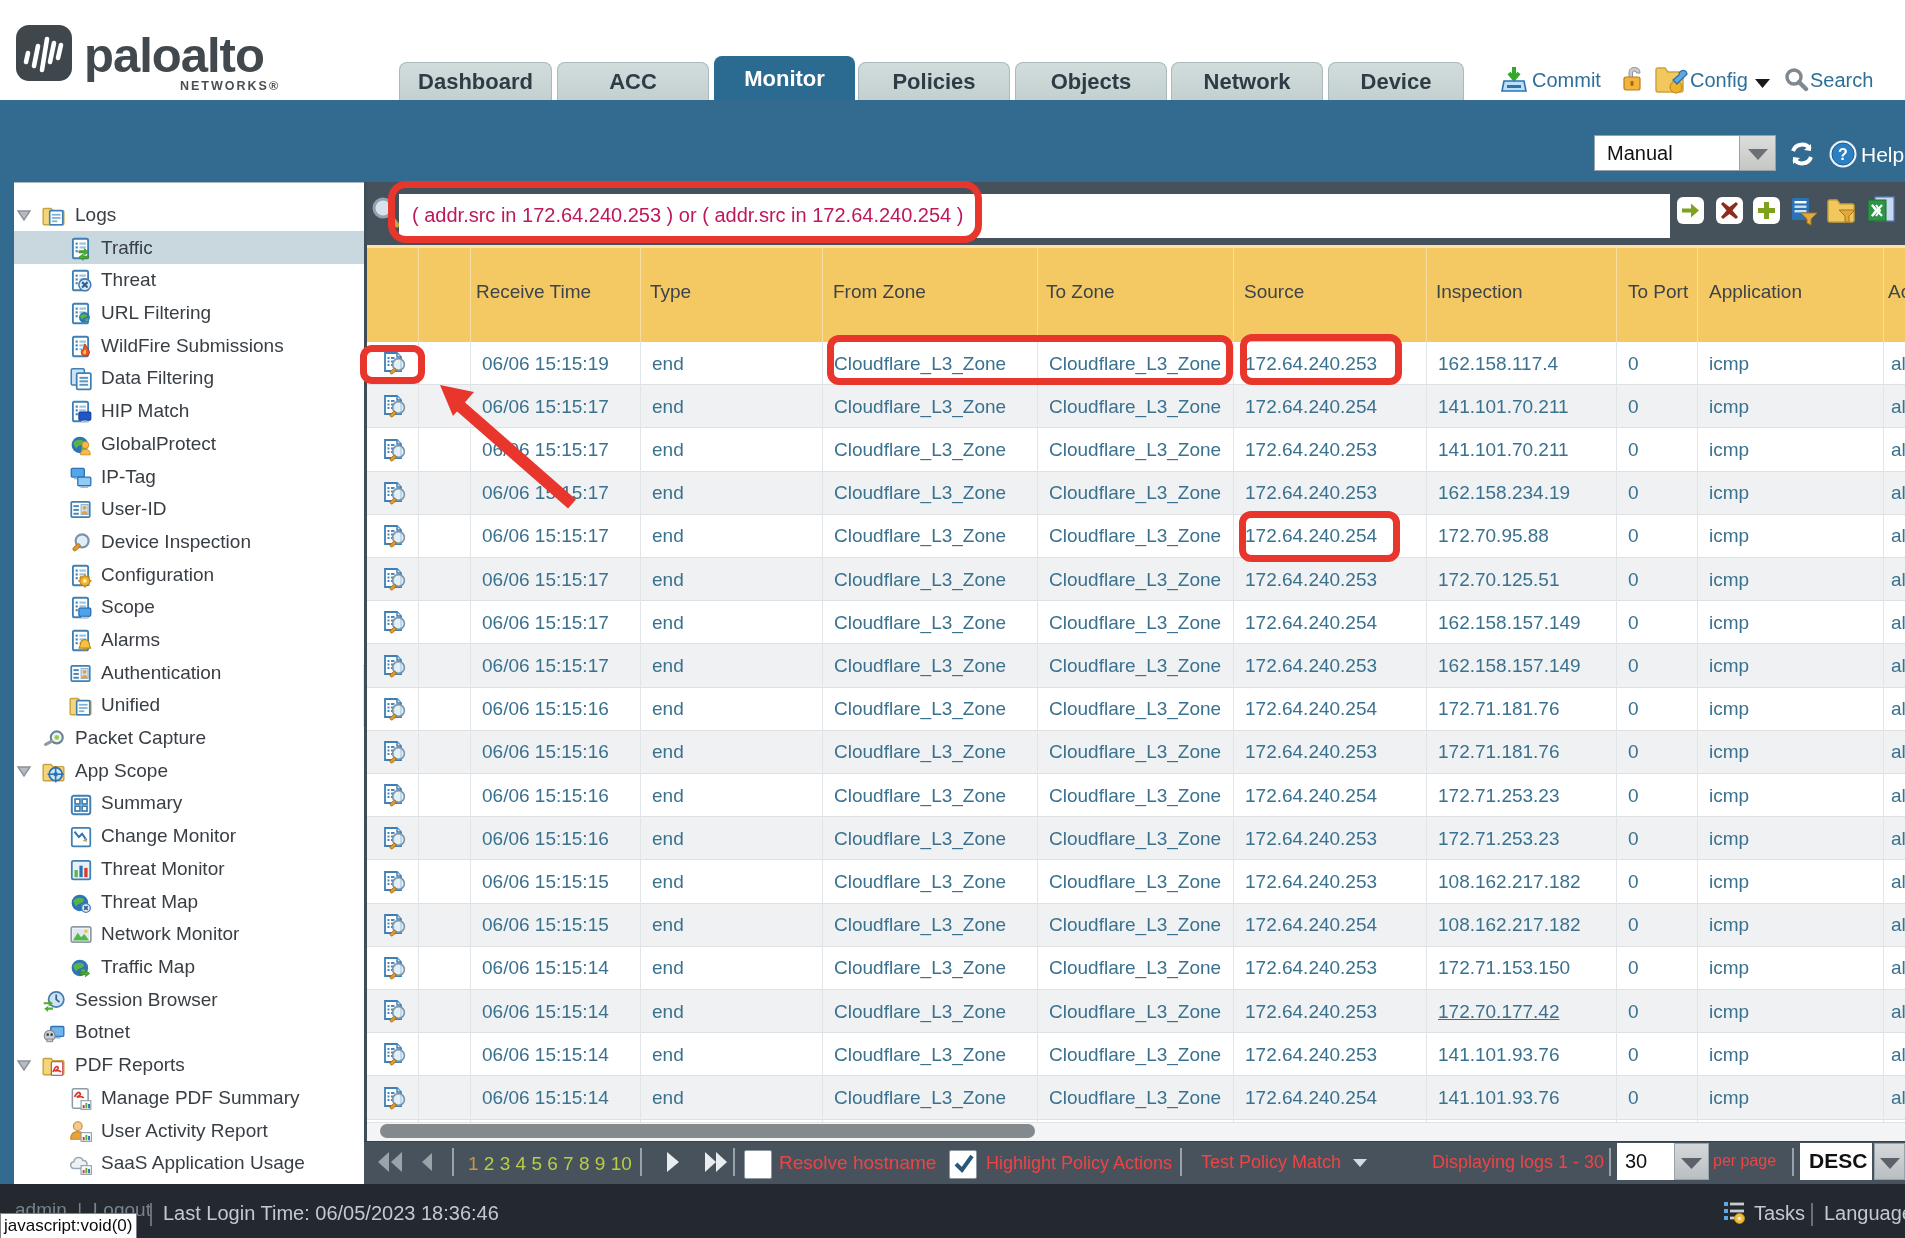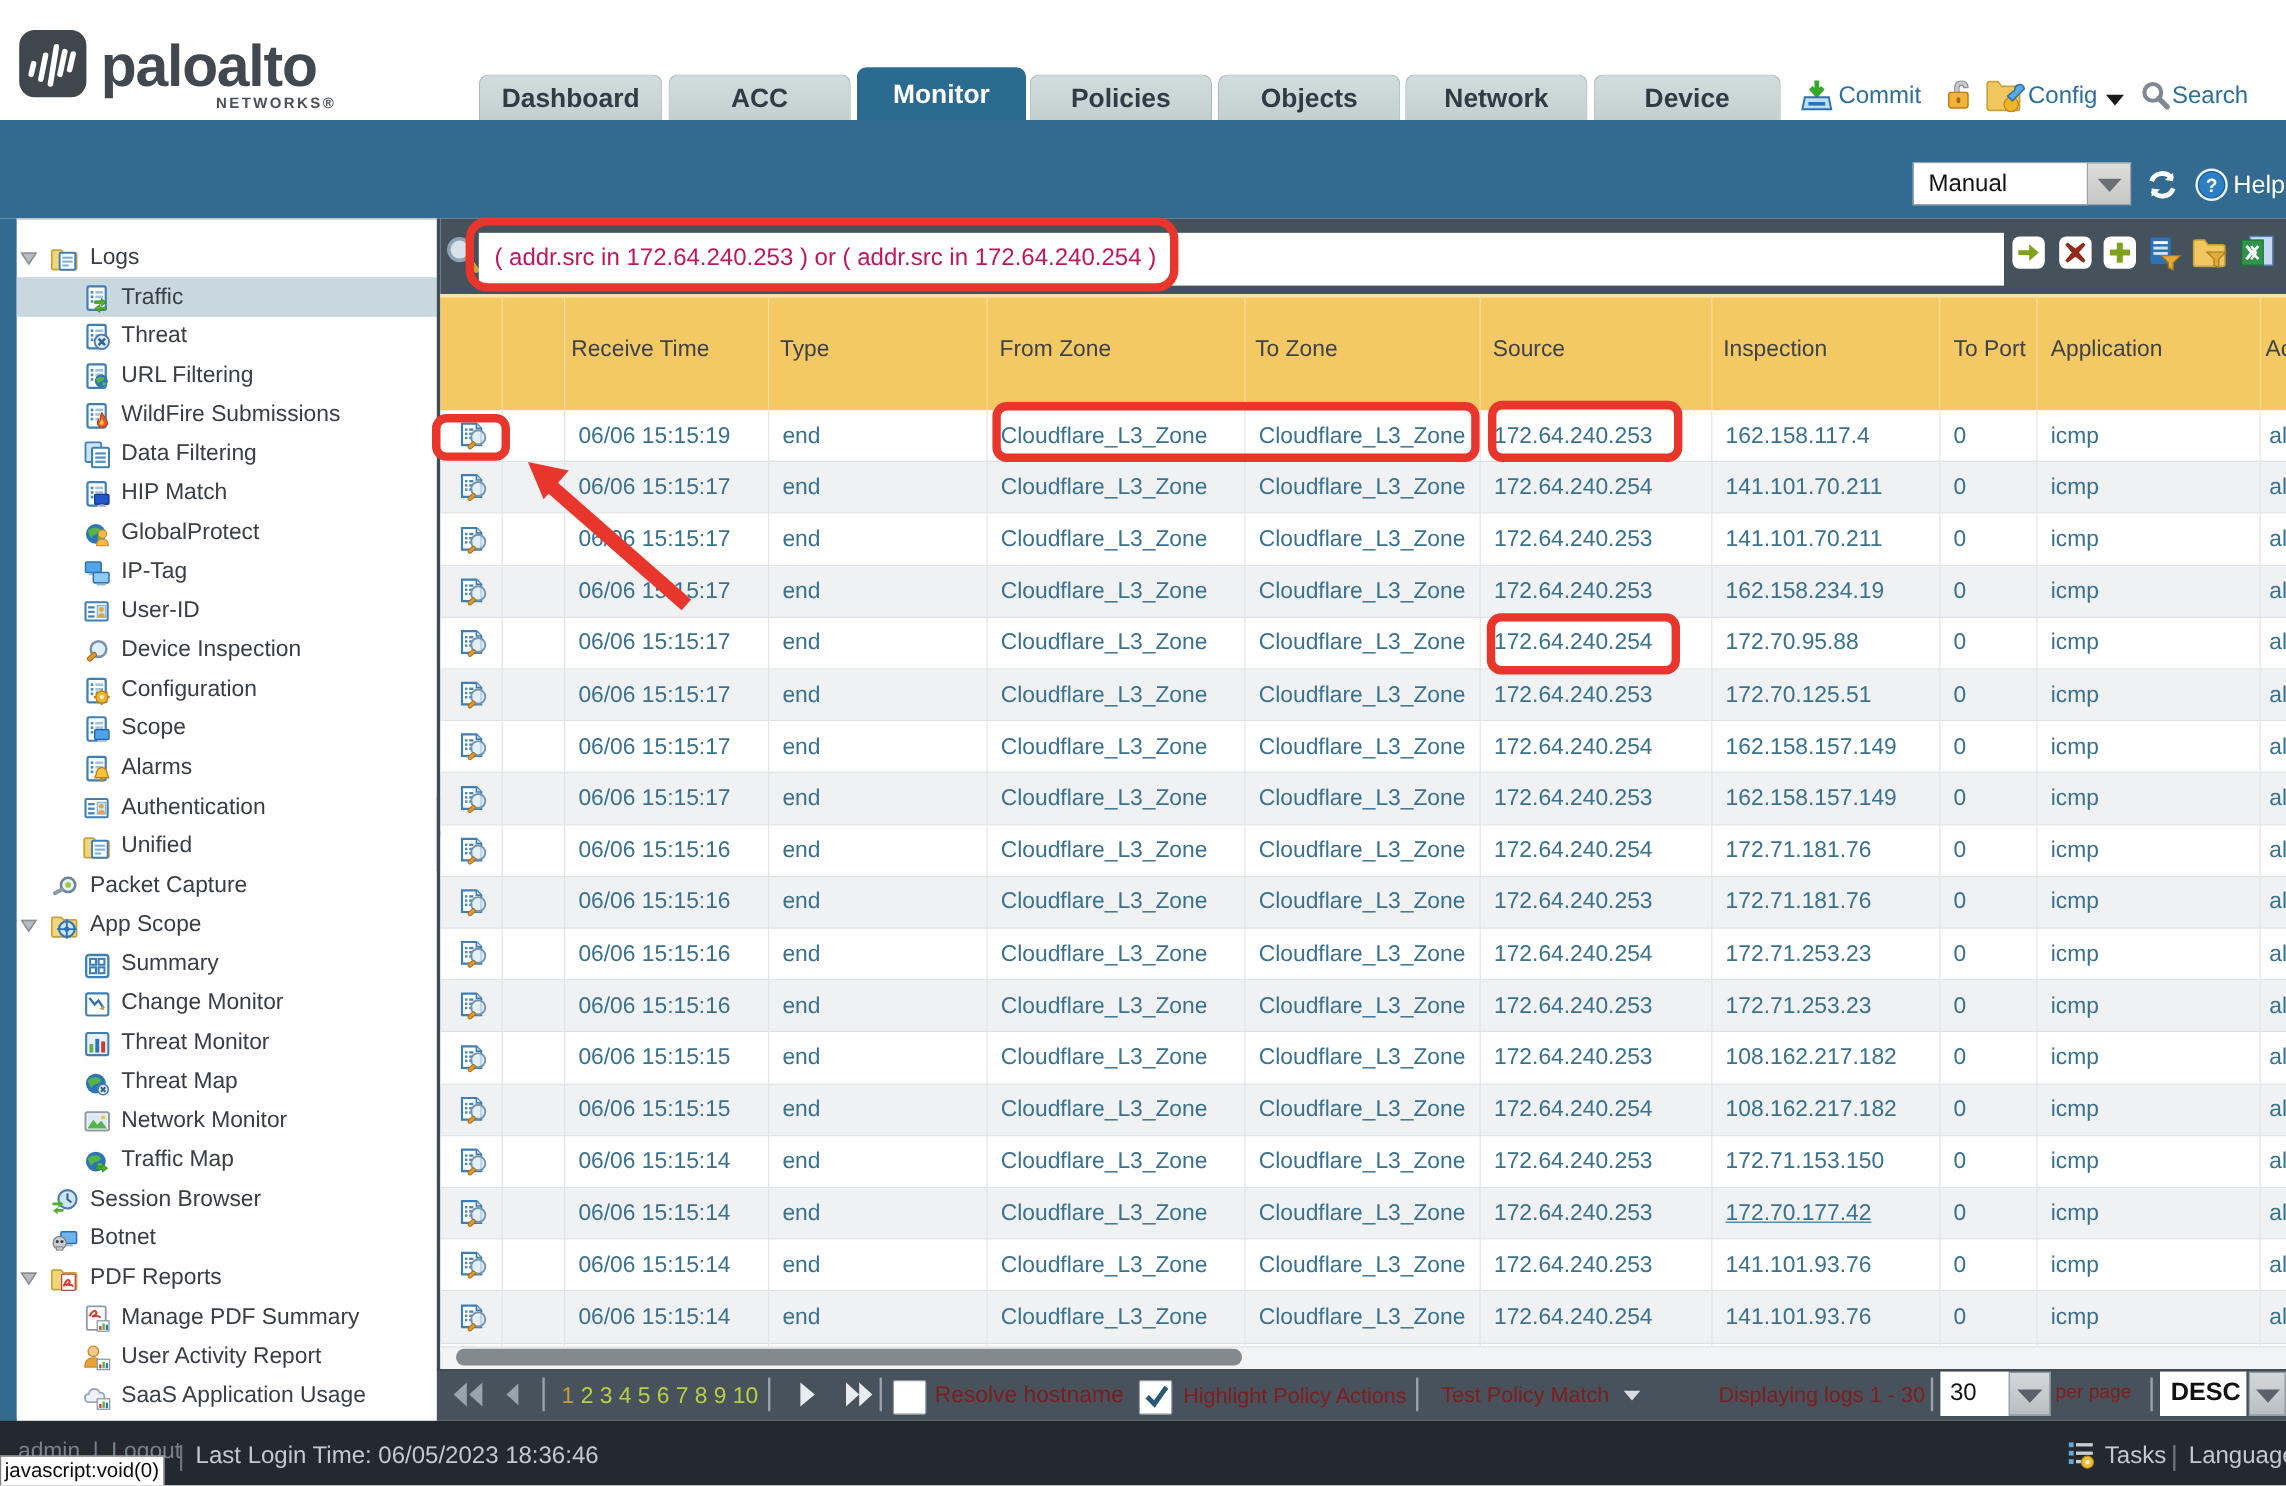--- a/index.html
+++ b/index.html
@@ -6,21 +6,21 @@
 body { position:relative; font-family:"Liberation Sans",sans-serif; background:#fff; }
 .a { position:absolute; }
 .tab { position:absolute; top:62px; height:38px; border-radius:8px 8px 0 0;
   background:linear-gradient(#D2DCDC,#C4D0D0); border:1px solid #A9BABD; border-bottom:none;
   color:#2F3C46; font-weight:bold; font-size:22px; text-align:center; line-height:38px; }
 .tab.sel { top:56px; height:44px; background:#2B6B91; border-color:#2B6B91; color:#fff; line-height:44px; }
 .hm { color:#2D6F99; font-size:22px; }
 .cell { position:absolute; font-size:19px; color:#39718F; white-space:nowrap; }
 .hcell { position:absolute; font-size:19px; color:#3D434A; white-space:nowrap; }
 .sbitem { position:absolute; font-size:19px; color:#383E44; white-space:nowrap; }
-.pgt { position:absolute; font-size:19px; color:#7f1d1d; white-space:nowrap; }
+.pgt { position:absolute; font-size:19px; color:#ef4444; white-space:nowrap; }
 .redbox { position:absolute; border:7px solid #E8362D; border-radius:14px; z-index:50; }
 .vline { position:absolute; width:1px; }
 </style></head>
 <body>
 <svg class="a" style="left:14px;top:22px;" width="290" height="72" viewBox="0 0 290 72">
     <rect x="2" y="3" width="56" height="56" rx="13" fill="#3F464C"></rect>
     <g stroke="#fff" stroke-width="4.6" stroke-linecap="round">
       <line x1="12" y1="40" x2="14" y2="31"></line>
       <line x1="20" y1="44" x2="24" y2="24"></line>
       <line x1="28" y1="48" x2="33" y2="17"></line>
@@ -29,21 +29,21 @@
     </g>
     <text x="70" y="50" font-family="Liberation Sans,sans-serif" font-size="49" font-weight="bold" fill="#41484E" letter-spacing="-1">paloalto</text>
     <text x="166" y="68" font-family="Liberation Sans,sans-serif" font-size="12.5" font-weight="bold" fill="#4A5056" letter-spacing="2">NETWORKS®</text>
   </svg>
 <div class="tab" style="left:399px;width:153px;">Dashboard</div>
 <div class="tab" style="left:557px;width:152px;">ACC</div>
 <div class="tab sel" style="left:714px;width:141px;">Monitor</div>
 <div class="tab" style="left:858px;width:152px;">Policies</div>
 <div class="tab" style="left:1015px;width:152px;">Objects</div>
 <div class="tab" style="left:1171px;width:152px;">Network</div>
-<div class="tab" style="left:1328px;width:156px;">Device</div>
+<div class="tab" style="left:1328px;width:136px;">Device</div>
 <svg class="a" style="left:1499px;top:64px;" width="30" height="32" viewBox="0 0 30 32">
     <path d="M15 3 L15 13 M10 9 L15 15 L20 9" stroke="#35A82B" stroke-width="4" fill="none"></path>
     <path d="M5 17 L25 17 L27 27 L3 27 Z" fill="#BEE0F4" stroke="#2C72B4" stroke-width="1.6"></path>
     <rect x="8" y="21" width="14" height="3" fill="#2C72B4"></rect>
   </svg>
 <div class="a hm" style="left:1532px;top:69px;font-size:20px;">Commit</div>
 <svg class="a" style="left:1620px;top:64px;" width="28" height="30" viewBox="0 0 28 30">
     <path d="M9 14 L9 9 Q9 3.5 14.5 3.5 Q20 3.5 20 9 L16.5 9 Q16.5 7 14.5 7 Q12.5 7 12.5 9 L12.5 14Z" fill="#C9CDD1" stroke="#8E9399" stroke-width="1"></path>
     <rect x="4" y="13" width="16" height="13" rx="2" fill="#F3B33C" stroke="#B97F14" stroke-width="1.2"></rect>
     <rect x="10.5" y="17" width="3" height="5" rx="1.4" fill="#9C6A10"></rect>

